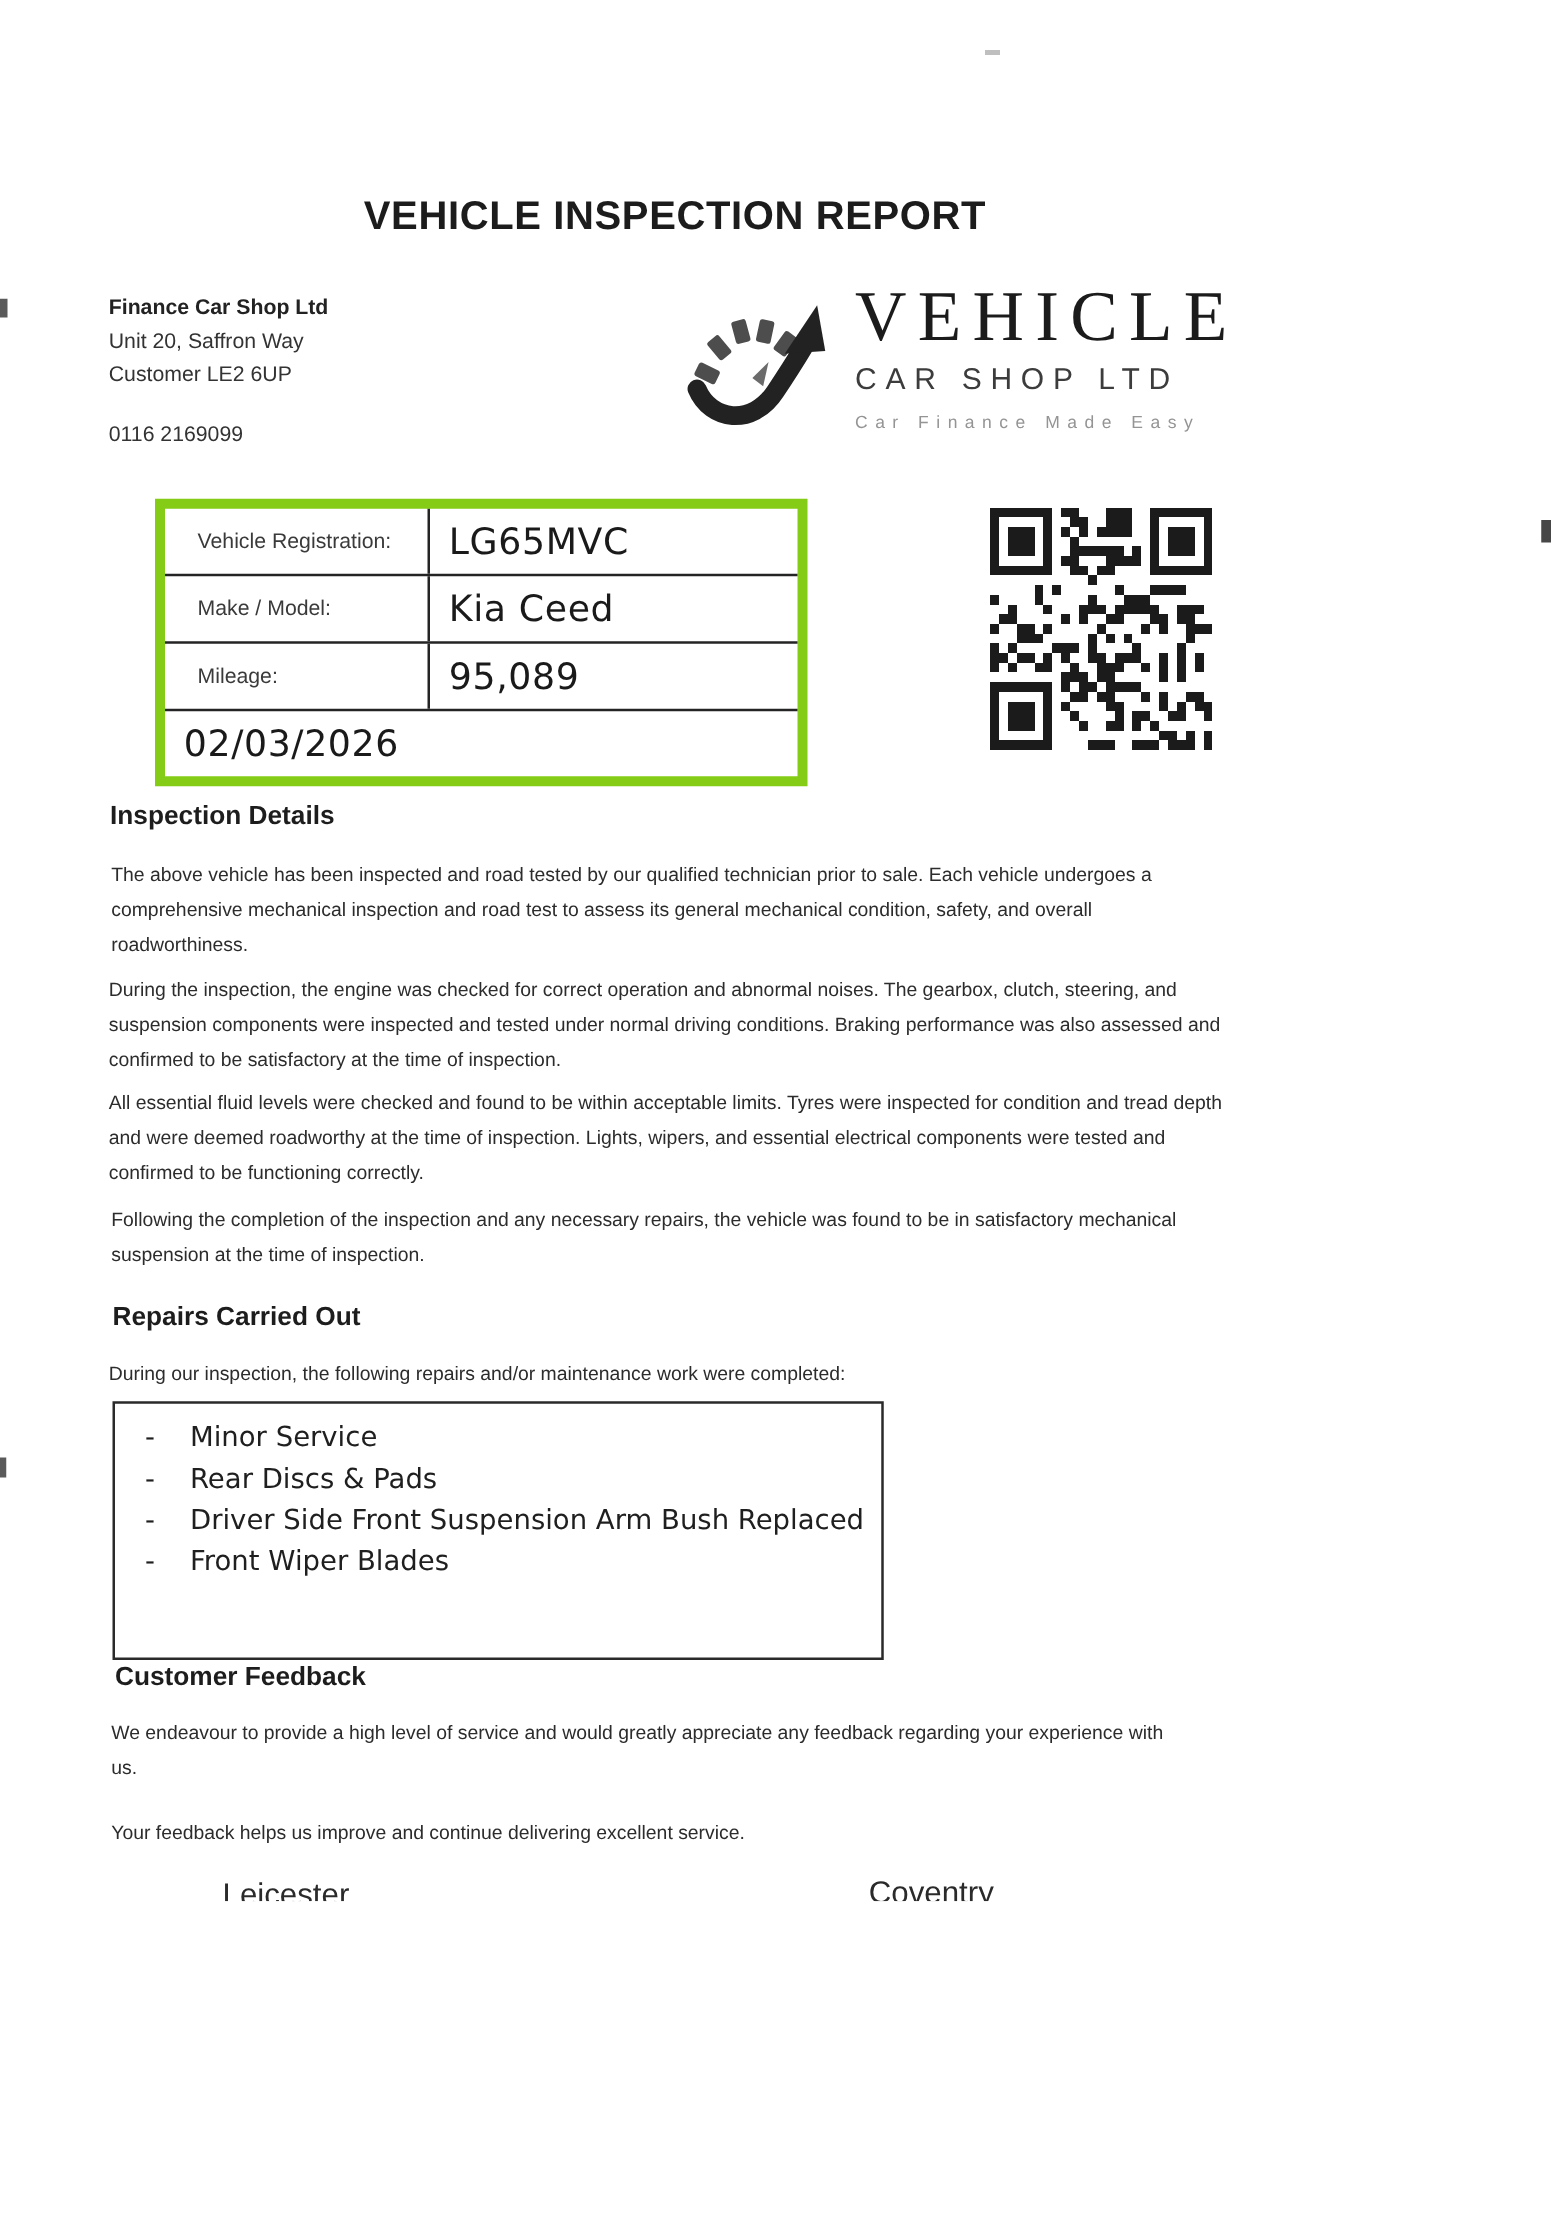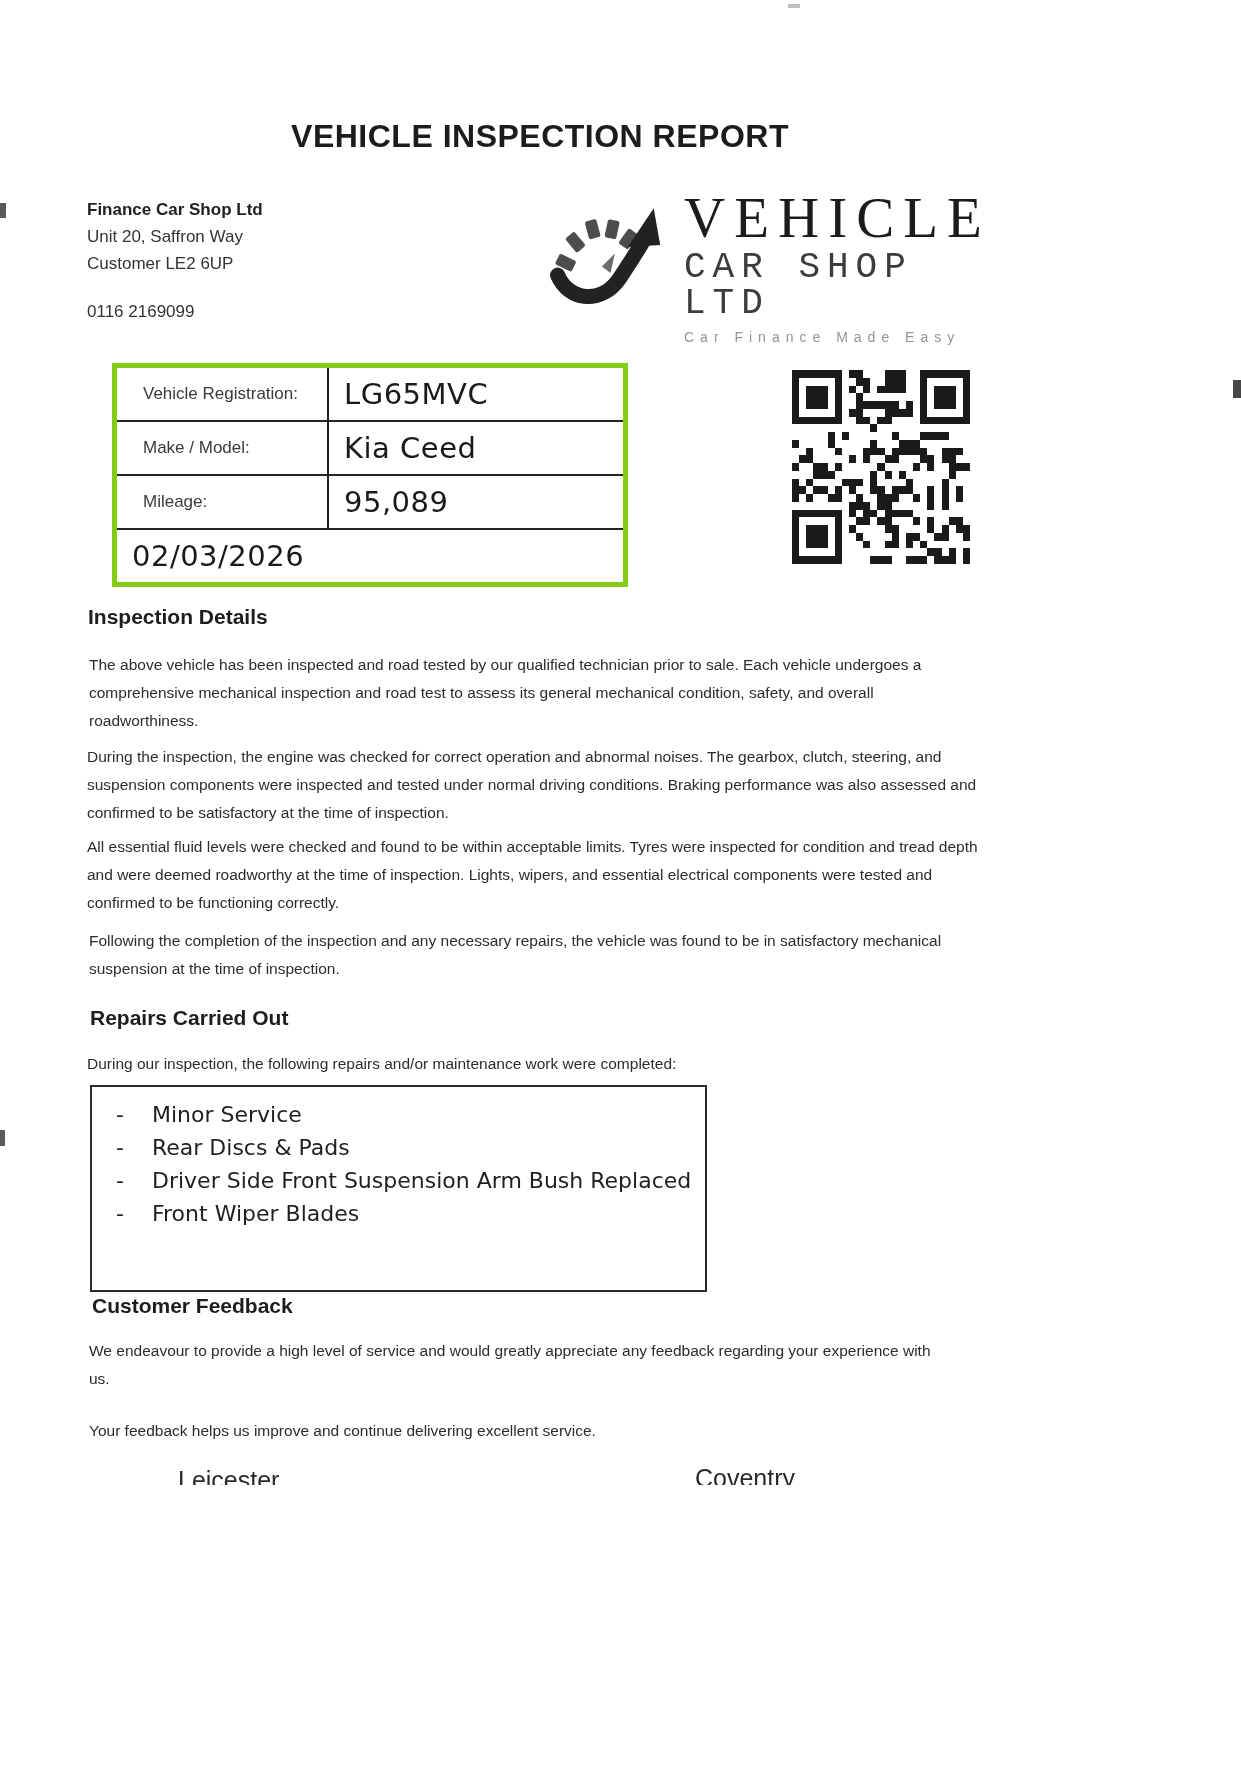--- a/index.html
+++ b/index.html
@@ -3,49 +3,50 @@
 <meta charset="utf-8">
 <style>
   html,body{margin:0;padding:0;background:#ffffff;}
   .page{
     position:relative;
     width:1241px;height:1485px;
     background:#fff;
     font-family:"Liberation Sans",sans-serif;
     color:#2e2e2e;
     overflow:hidden;
+    margin-top:36px;
   }
   
   .title{
     position:absolute;left:60px;top:118px;width:960px;margin:0;
     text-align:center;font-size:32px;font-weight:bold;color:#1c1c1c;
     letter-spacing:.5px;
   }
   .address{position:absolute;left:87px;top:196px;font-size:17px;line-height:27px;color:#333;}
   .addr-name{font-weight:bold;color:#222;}
   .addr-phone{margin-top:21px;}
   
   .logo{position:absolute;left:548px;top:188px;width:460px;}
   .logo-icon{position:absolute;left:0;top:18px;width:138px;height:108px;}
   .logo-text{position:absolute;left:136px;top:0;width:320px;}
   .logo-line1{
     font-family:"Liberation Serif",serif;font-size:57px;line-height:60px;
     letter-spacing:9px;color:#1b1b1b;font-weight:500;
   }
   .logo-line2{
-    font-family:Liberation Mono, monospace;font-size:36px;line-height:36px;
+    font-family:Liberation Sans, sans-serif;font-size:24px;line-height:36px;
     letter-spacing:7px;color:#3c3c3c;margin-top:2px;
   }
   .logo-tagline{
     font-size:14px;letter-spacing:6px;color:#949494;margin-top:7px;white-space:nowrap;
   }
   
   .vtable{
-    position:absolute;left:112px;top:363px;width:506px;
-    border:5px solid #84cc16;
+    position:absolute;left:124px;top:363px;width:506px;
+    border:8px solid #84cc16;
   }
   .vrow{display:grid;grid-template-columns:212px 1fr;height:52px;border-top:2px solid #242424;}
   .vrow:first-child{border-top:none;}
   .vlbl{
     border-right:2px solid #242424;display:flex;align-items:center;
     padding-left:26px;font-size:17px;color:#3a3a3a;
   }
   .vval{
     display:flex;align-items:center;padding-left:15px;
     font-family:"DejaVu Sans",sans-serif;font-size:29px;color:#1a1a1a;

